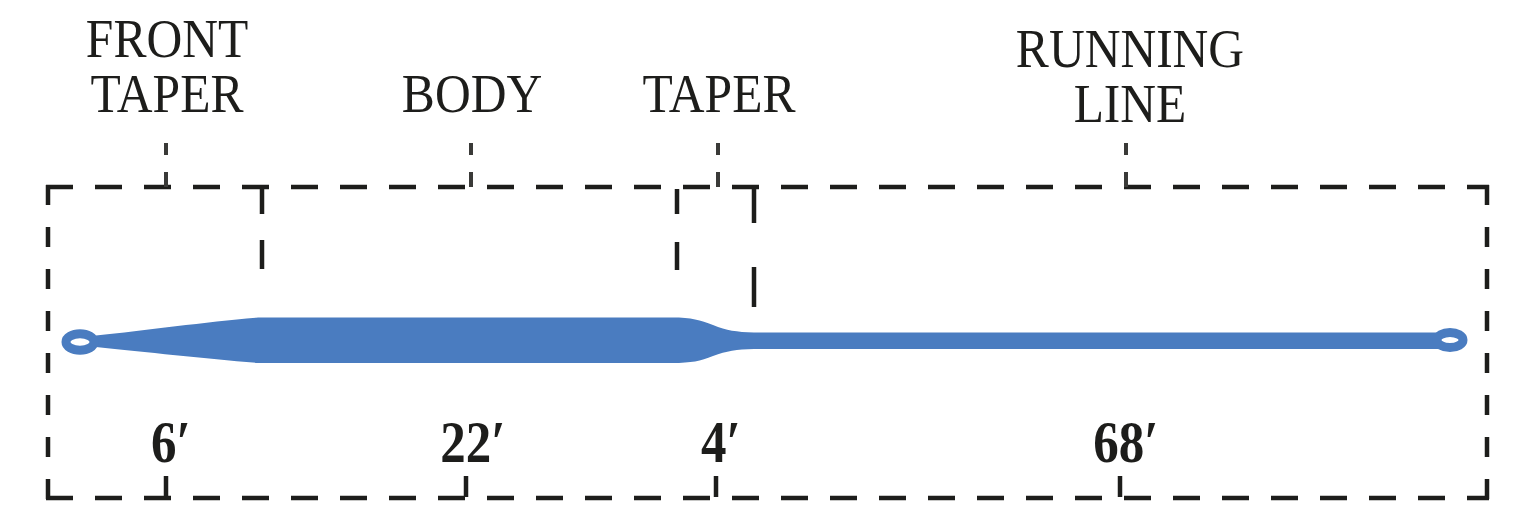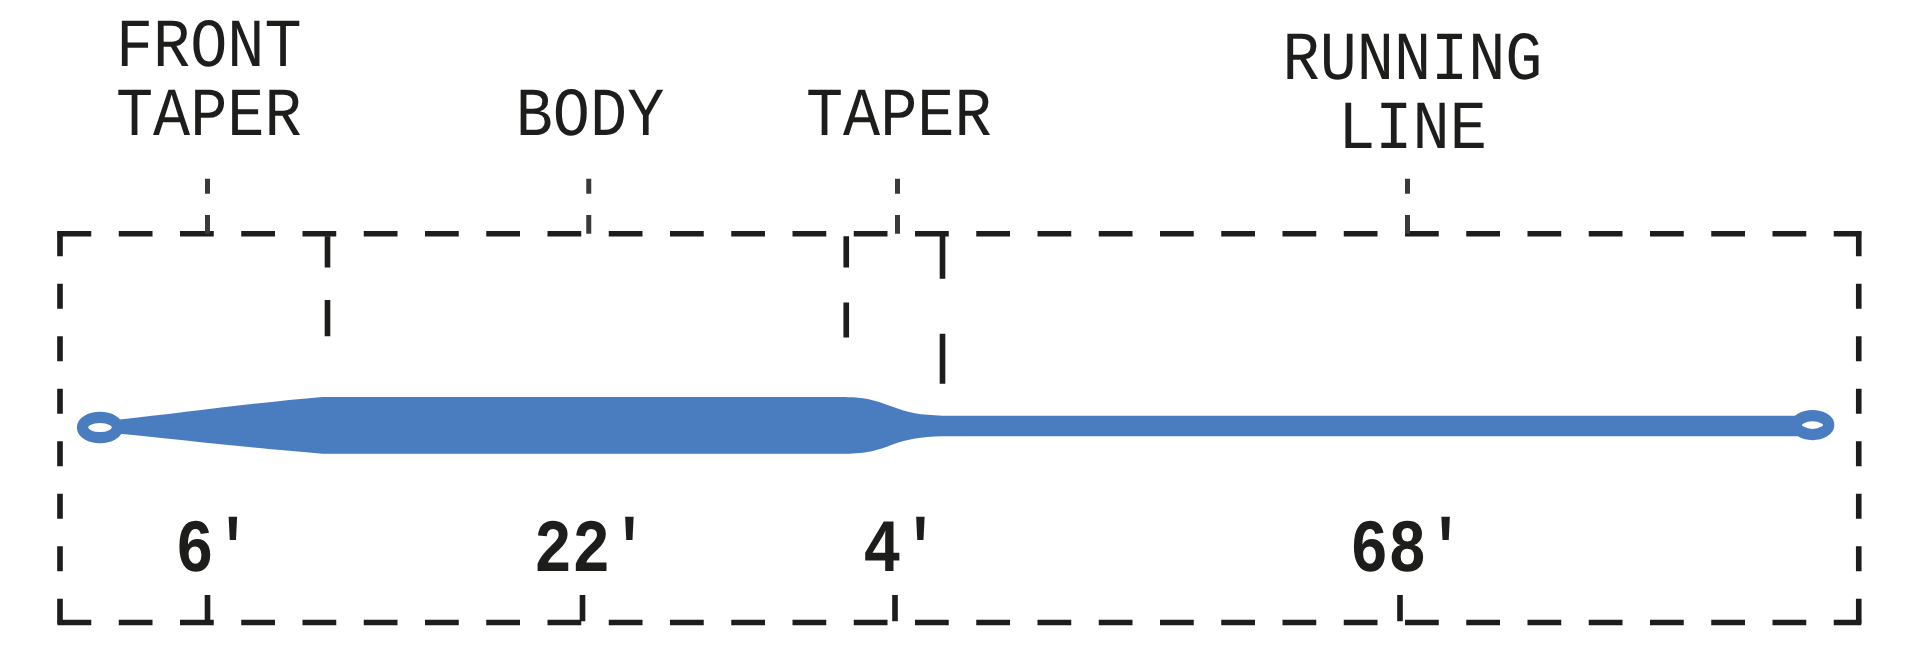--- a/index.html
+++ b/index.html
@@ -6,21 +6,21 @@
     margin: 0;
     padding: 0;
     background: #ffffff;
   }
   .canvas {
     position: relative;
     width: 1533px;
     height: 524px;
     background: #ffffff;
     overflow: hidden;
-    font-family: Liberation Mono, monospace;
+    font-family: Liberation Serif, serif;
   }
   .diagram-svg {
     position: absolute;
     left: 0;
     top: 0;
   }
   .seg-label {
     position: absolute;
     width: 340px;
     text-align: center;

